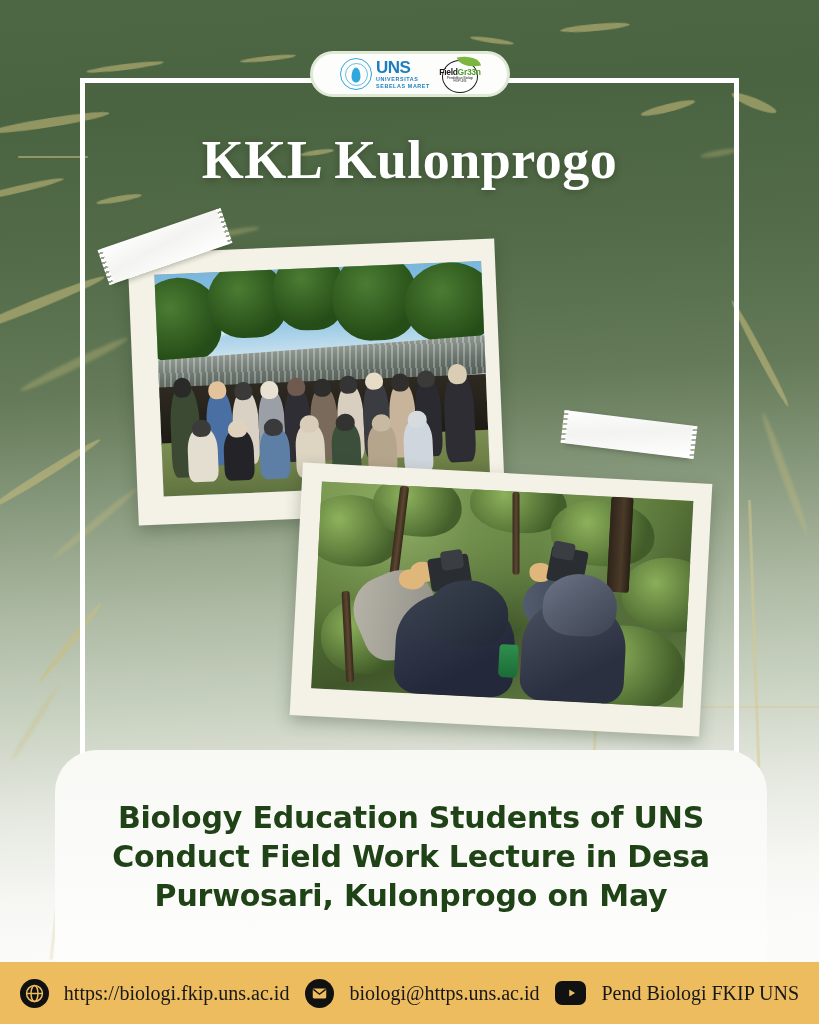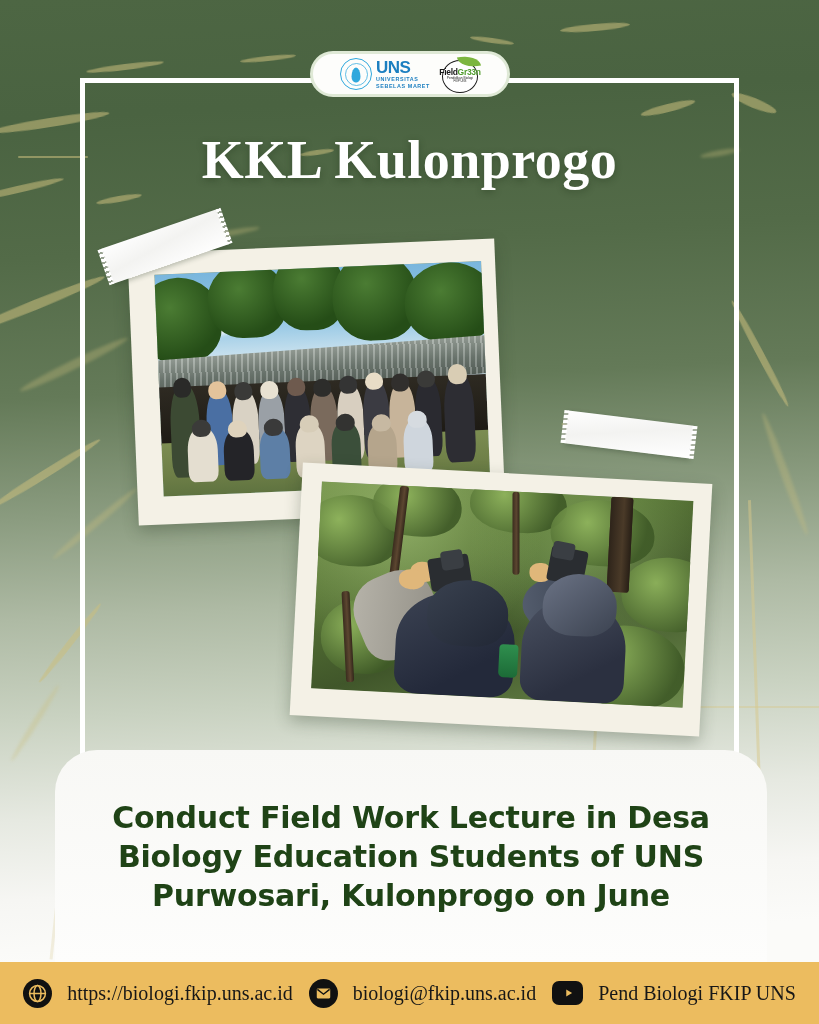--- a/index.html
+++ b/index.html
@@ -548,23 +548,23 @@
 
       <div class="p2-bottle" style="left:50%; top:74%; width:5%;  height:16%;"></div>
     </div>
   </div>
 
   <div class="tape" id="tape1"></div>
   <div class="tape" id="tape2"></div>
 
   <div class="caption-panel">
     <div class="caption-text">
+      <div>Biology Education Students of UNS</div>
       <div>Conduct Field Work Lecture in Desa</div>
-      <div>Biology Education Students of UNS</div>
-      <div>Purwosari, Kulonprogo on June</div>
+      <div>Purwosari, Kulonprogo on May</div>
     </div>
   </div>
 
   <div class="footer-bar">
 
     <div class="footer-item">
       <span class="fi-icon">
         <svg width="19" height="19" viewBox="0 0 24 24">
           <circle cx="12" cy="12" r="10" fill="none" stroke="#ecbc5f" stroke-width="1.9"></circle>
           <ellipse cx="12" cy="12" rx="4.4" ry="10" fill="none" stroke="#ecbc5f" stroke-width="1.9"></ellipse>
@@ -574,21 +574,21 @@
       <span class="label">https://biologi.fkip.uns.ac.id</span>
     </div>
 
     <div class="footer-item">
       <span class="fi-icon">
         <svg width="17" height="17" viewBox="0 0 24 24">
           <rect x="2.5" y="5" width="19" height="14" rx="1.6" fill="#ecbc5f"></rect>
           <path d="M3.4 6.2 L12 13 L20.6 6.2" fill="none" stroke="#111111" stroke-width="2"></path>
         </svg>
       </span>
-      <span class="label">biologi@fkip.uns.ac.id</span>
+      <span class="label">biologi@https.uns.ac.id</span>
     </div>
 
     <div class="footer-item">
       <span class="fi-icon yt">
         <svg width="14" height="14" viewBox="0 0 24 24">
           <polygon points="9,6 19,12 9,18" fill="#ecbc5f"></polygon>
         </svg>
       </span>
       <span class="label">Pend Biologi FKIP UNS</span>
     </div>

